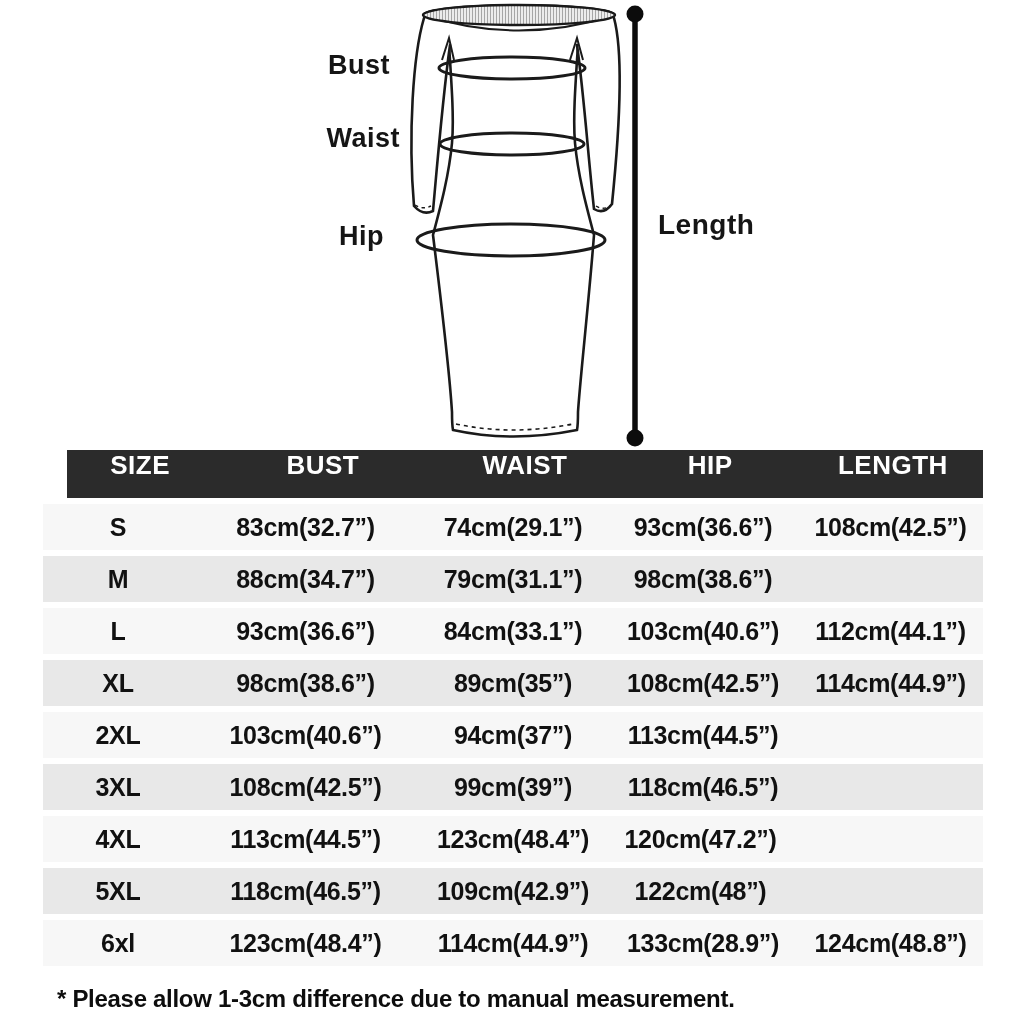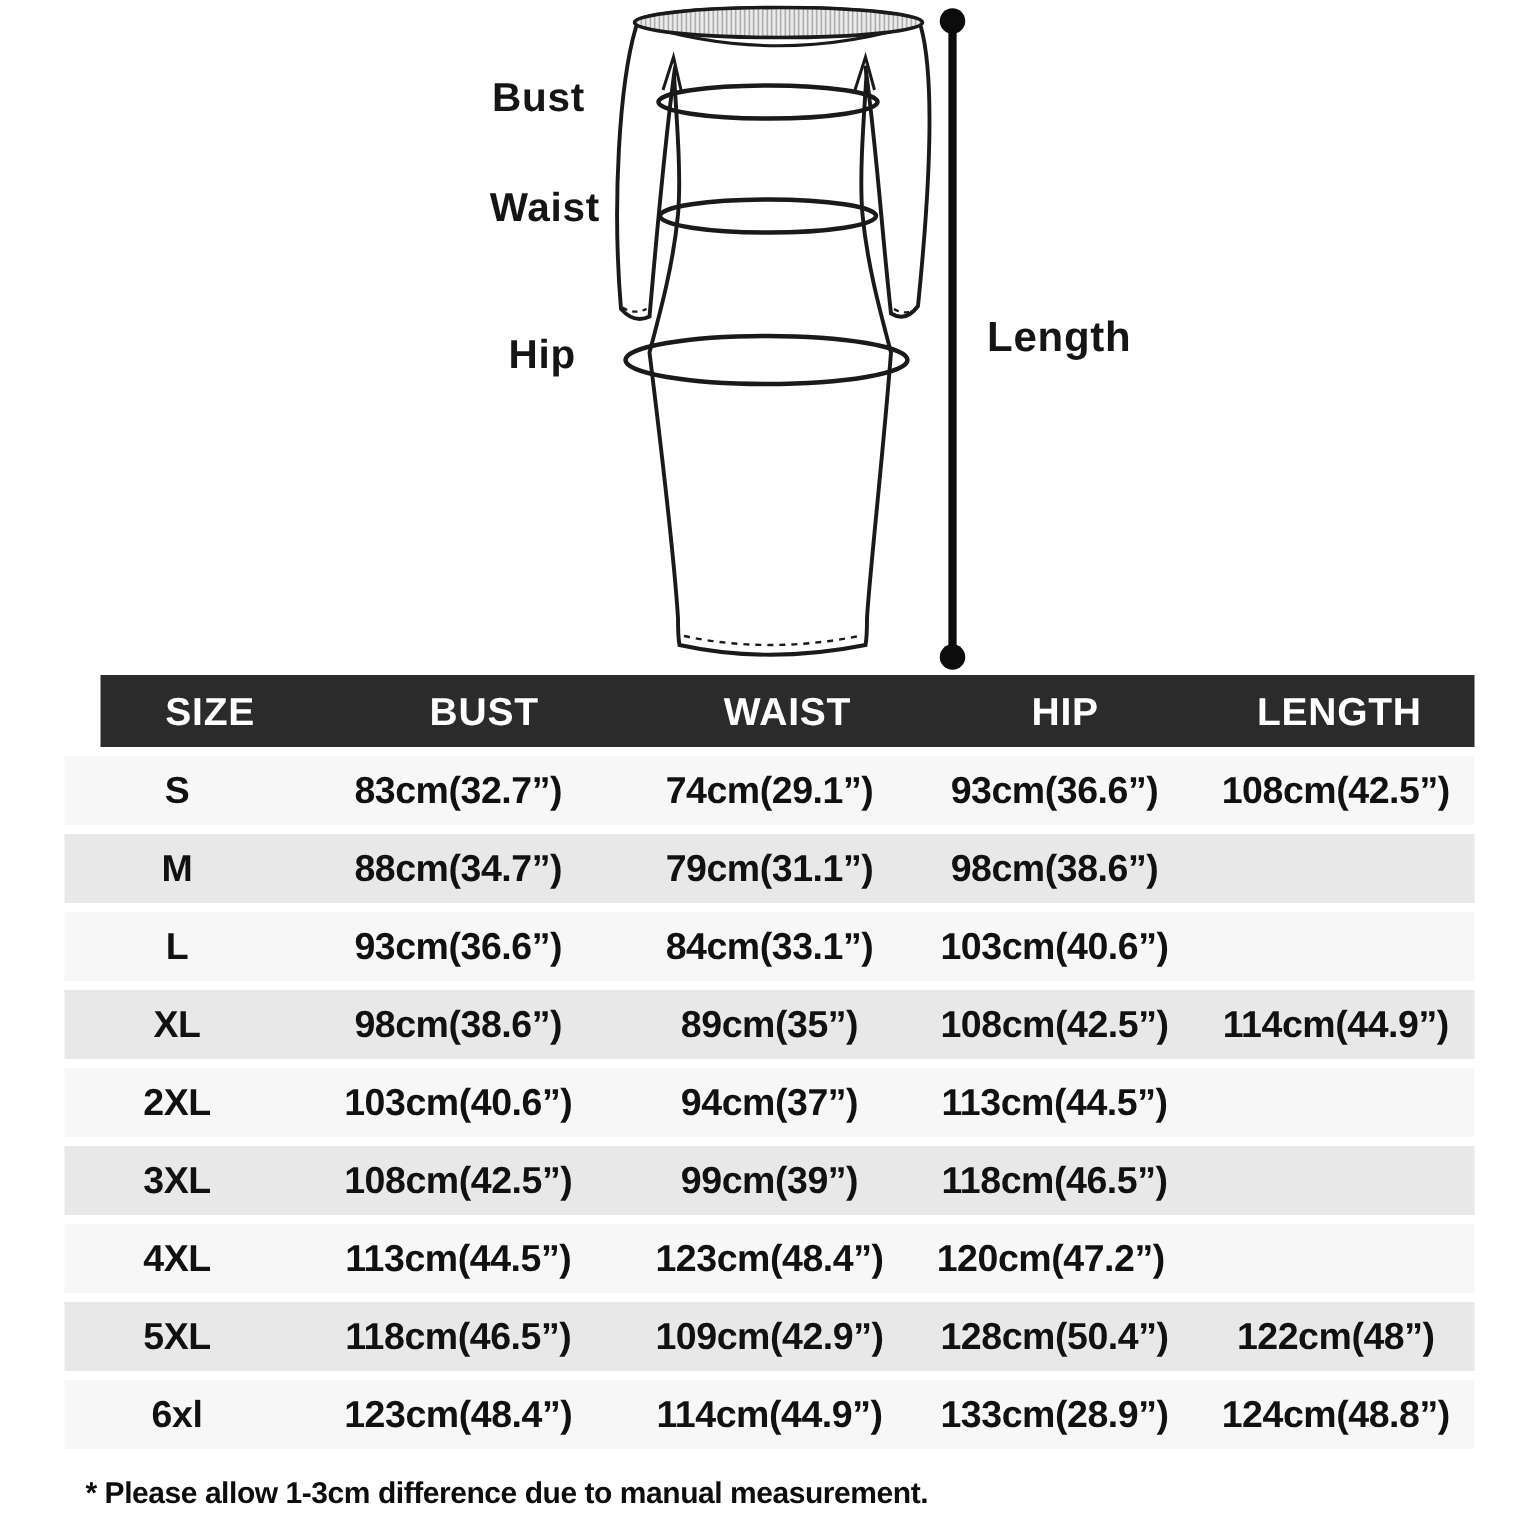--- a/index.html
+++ b/index.html
@@ -22,38 +22,38 @@
     font-size:27px; letter-spacing:0.5px; white-space:nowrap;
   }
   .dlabel.bust{left:300px; top:50px; width:90px; text-align:right;}
   .dlabel.waist{left:300px; top:123px; width:100px; text-align:right;}
   .dlabel.hip{left:300px; top:221px; width:84px; text-align:right;}
   .dlabel.length{left:658px; top:209px; font-size:28px;}
   
   .size-table{position:absolute; left:43px; top:450px; width:940px;}
   .thead{
     display:flex; height:48px; background:var(--header-bg);
-    color:var(--header-text); align-items:center;margin-left:24px;
+    color:var(--header-text); margin-left:24px;
   }
   .trow{
     display:flex; height:46px; margin-top:6px; align-items:center;
   }
   .trow.odd{background:var(--row-odd);}
   .trow.even{background:var(--row-even);}
   .tc{
     text-align:center; font-weight:700; font-size:25px;
     letter-spacing:-0.3px; white-space:nowrap;
   }
   .thead .tc{font-size:26px; letter-spacing:0.5px;}
   .c0{width:150px;} .c1{width:225px;} .c2{width:190px;}
   .c3{width:190px;} .c4{width:185px;}
   
   .footnote{
     position:absolute; left:57px; top:985px;
-    font-weight:700; font-size:20px; letter-spacing:-0.3px; color:#0d0d0d;
+    font-weight:700; font-size:24px; letter-spacing:-0.3px; color:#0d0d0d;
     white-space:nowrap;
   }
 </style>
 </head>
 <body>
 
 <div class="diagram">
   <svg width="1024" height="448" viewBox="0 0 1024 448">
     <defs>
       <pattern id="hatch" width="3" height="6" patternUnits="userSpaceOnUse">
@@ -128,20 +128,21 @@
     <div class="tc c0">M</div>
     <div class="tc c1">88cm(34.7”)</div>
     <div class="tc c2">79cm(31.1”)</div>
     <div class="tc c3">98cm(38.6”)</div>
   </div>
   <div class="trow odd">
     <div class="tc c0">L</div>
     <div class="tc c1">93cm(36.6”)</div>
     <div class="tc c2">84cm(33.1”)</div>
     <div class="tc c3">103cm(40.6”)</div>
+    <div class="tc c4">112cm(44.1”)</div>
   </div>
   <div class="trow even">
     <div class="tc c0">XL</div>
     <div class="tc c1">98cm(38.6”)</div>
     <div class="tc c2">89cm(35”)</div>
     <div class="tc c3">108cm(42.5”)</div>
     <div class="tc c4">114cm(44.9”)</div>
   </div>
   <div class="trow odd">
     <div class="tc c0">2XL</div>
@@ -158,21 +159,20 @@
   <div class="trow odd">
     <div class="tc c0">4XL</div>
     <div class="tc c1">113cm(44.5”)</div>
     <div class="tc c3">123cm(48.4”)</div>
     <div class="tc c4">120cm(47.2”)</div>
   </div>
   <div class="trow even">
     <div class="tc c0">5XL</div>
     <div class="tc c1">118cm(46.5”)</div>
     <div class="tc c2">109cm(42.9”)</div>
-    <div class="tc c3">128cm(50.4”)</div>
     <div class="tc c4">122cm(48”)</div>
   </div>
   <div class="trow odd">
     <div class="tc c0">6xl</div>
     <div class="tc c1">123cm(48.4”)</div>
     <div class="tc c2">114cm(44.9”)</div>
     <div class="tc c3">133cm(28.9”)</div>
     <div class="tc c4">124cm(48.8”)</div>
   </div>
 </div>

